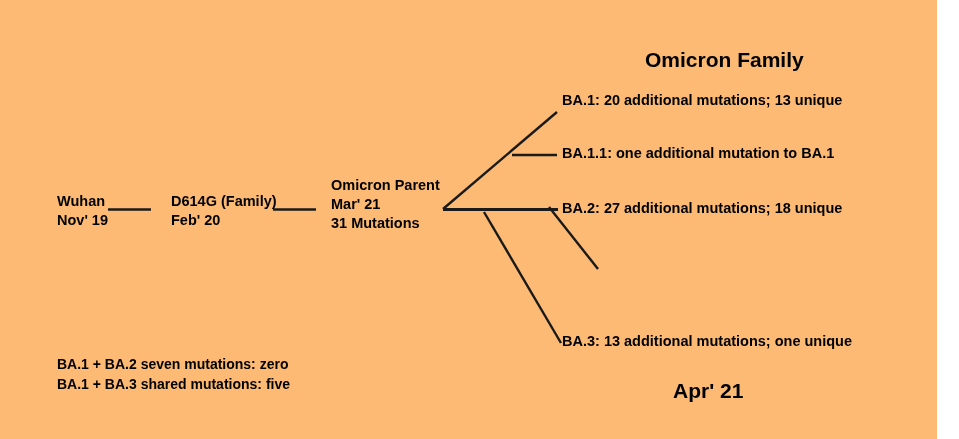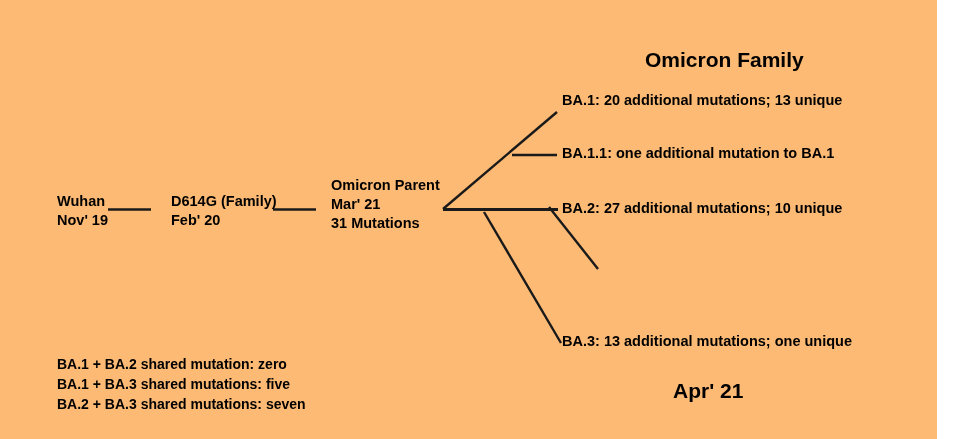--- a/index.html
+++ b/index.html
@@ -98,26 +98,25 @@
   <div class="node stem-node" style="left:320px; top:176px;">
     <span class="node-line">Omicron Parent</span>
     <span class="node-line">Mar' 21</span>
     <span class="node-line">31 Mutations</span>
   </div>
 
   <div class="lineage-label" style="left:562px; top:91px;text-align:center;">BA.1: 20 additional mutations; 13 unique</div>
 
   <div class="lineage-label" style="left:562px; top:144px;">BA.1.1: one additional mutation to BA.1</div>
 
-  <div class="lineage-label" style="left:562px; top:199px;">BA.2: 27 additional mutations; 10 unique</div>
+  <div class="lineage-label" style="left:562px; top:199px;">BA.2: 27 additional mutations; 18 unique</div>
 
 
   <div class="lineage-label" style="left:562px; top:332px;">BA.3: 13 additional mutations; one unique</div>
 
   <div class="title" style="left:673px; top:379px;">Apr' 21</div>
 
   <div class="shared-box" style="left:46px; top:355px;">
-    <span class="node-line">BA.1 + BA.2 shared mutation: zero</span>
+    <span class="node-line">BA.1 + BA.2 seven mutations: zero</span>
     <span class="node-line">BA.1 + BA.3 shared mutations: five</span>
-    <span class="node-line">BA.2 + BA.3 shared mutations: seven</span>
   </div>
 
 </div>
 
 </body></html>

